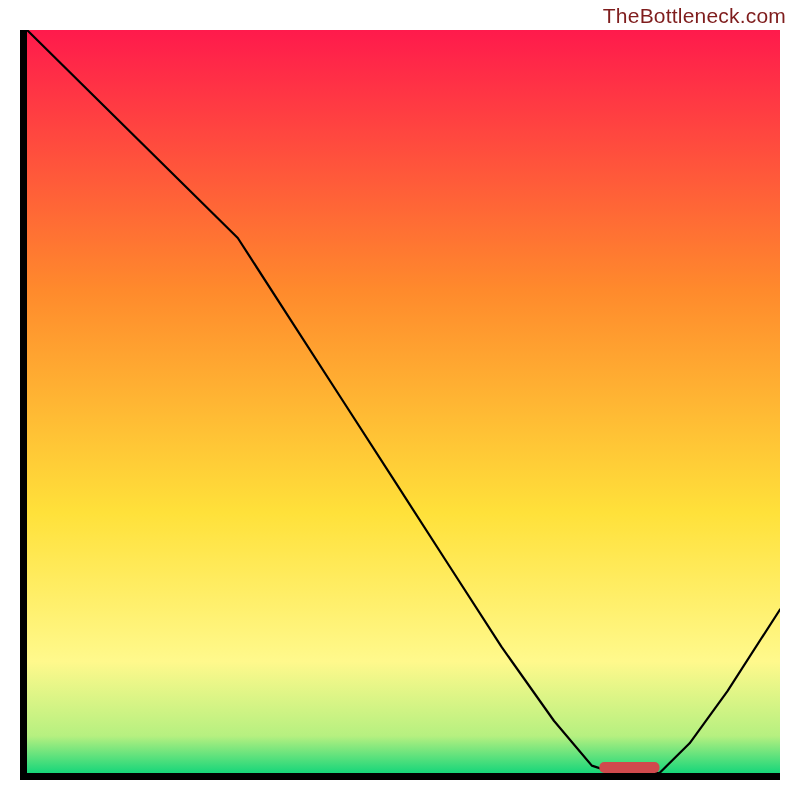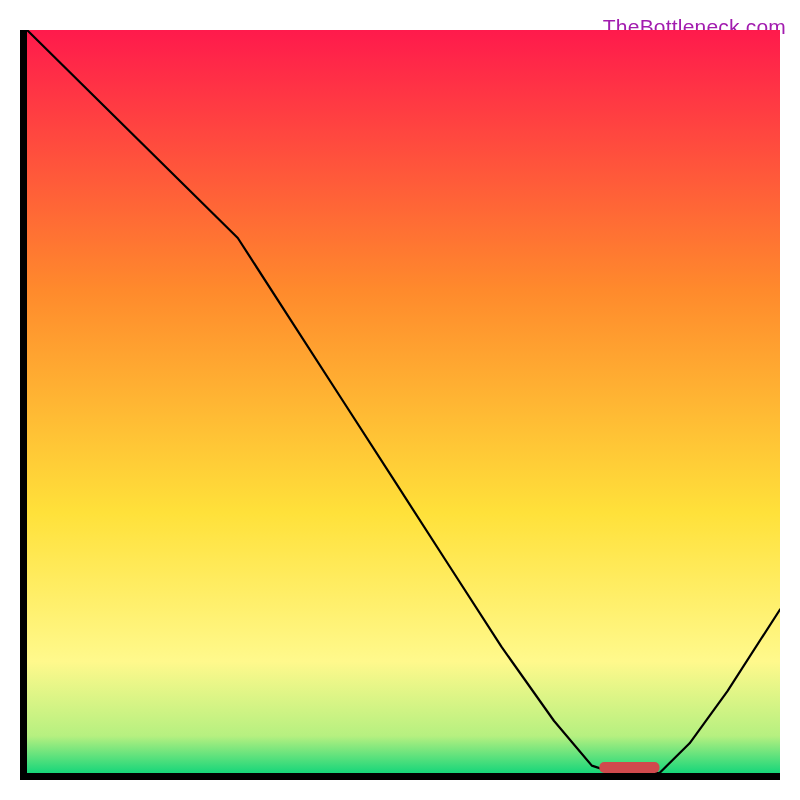--- a/index.html
+++ b/index.html
@@ -10,24 +10,24 @@
     background: #ffffff;
     font-family: Arial, Helvetica, sans-serif;
   }
   .root {
     position: relative;
     width: 800px;
     height: 800px;
   }
   .watermark {
     position: absolute;
-    top: 15px;
+    top: 4px;
     right: 14px;
     font-size: 21px;
-    color: #a21caf;
+    color: #7f1d1d;
     font-weight: 500;
     letter-spacing: 0.2px;
   }
   .plot-frame {
     position: absolute;
     left: 20px;
     top: 30px;
     width: 760px;
     height: 750px;
   }

